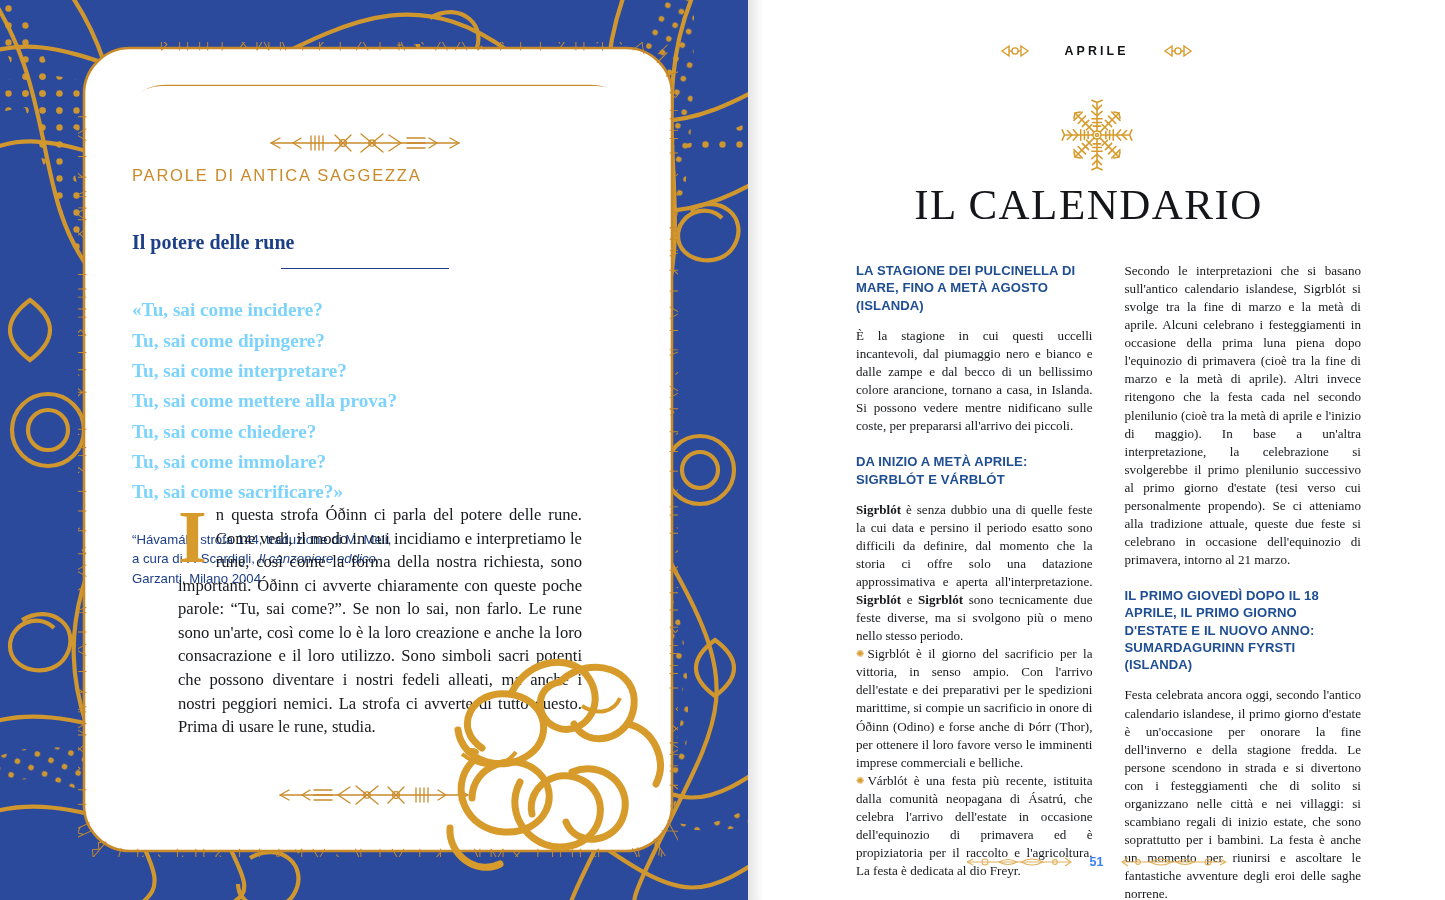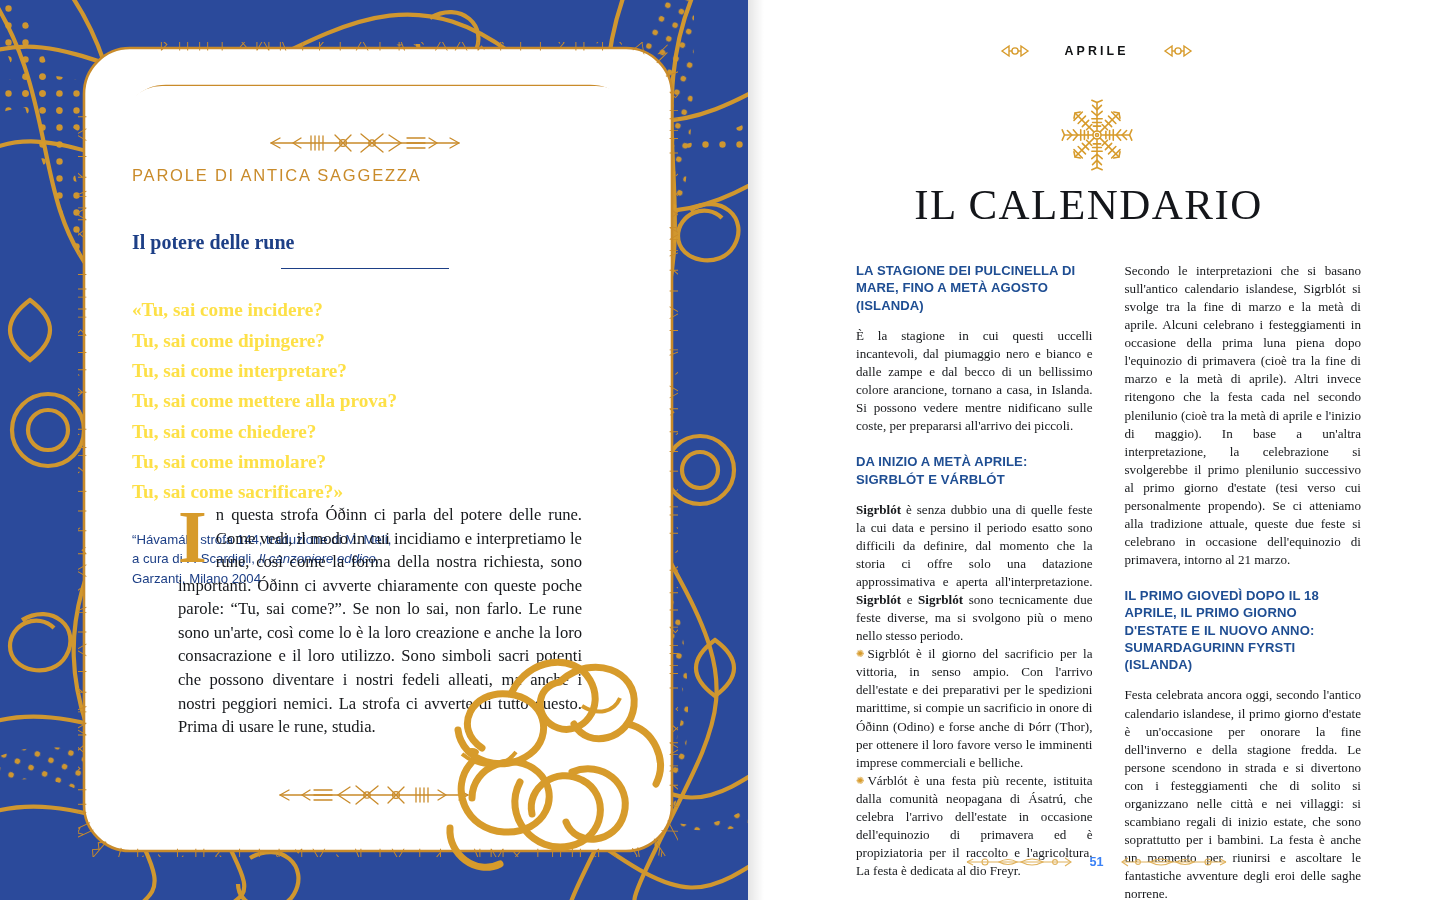--- a/index.html
+++ b/index.html
@@ -57,21 +57,21 @@
     font-weight:bold;
     color:#1d3f86;
     font-size:20px;
     margin:0 0 14px 0;
   }
   .poem-title-rule{
     width:168px;height:1.4px;background:#1d3f86;
     margin:0 auto 26px;
   }
   .poem{
-    color:#fde047;
+    color:#7dd3fc;
     font-family:"Liberation Serif", serif;
     font-weight:bold;
     font-size:19.2px;
     line-height:1.58;
     margin:0 0 22px 0;
   }
   .poem div{white-space:nowrap;}
   .attrib{
     color:#1d3f86;
     font-family:"Liberation Sans", sans-serif;

